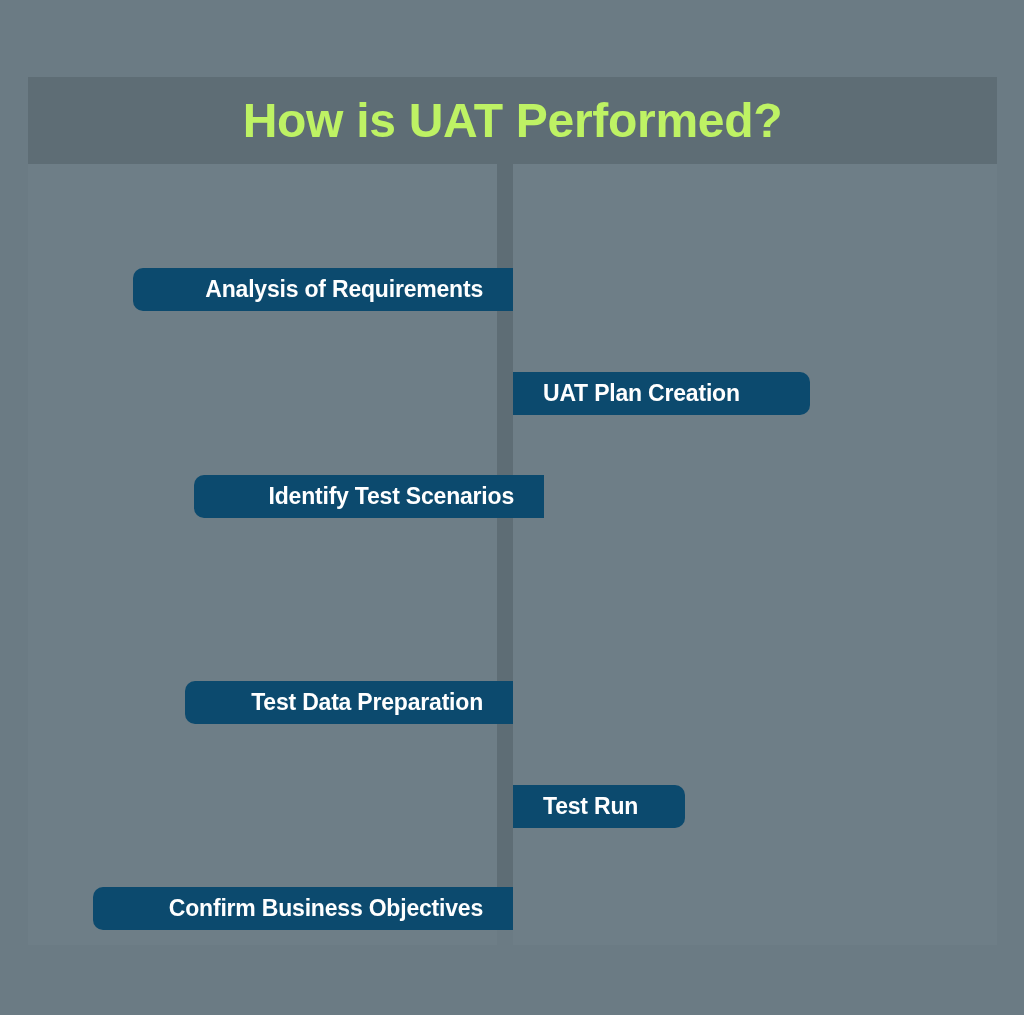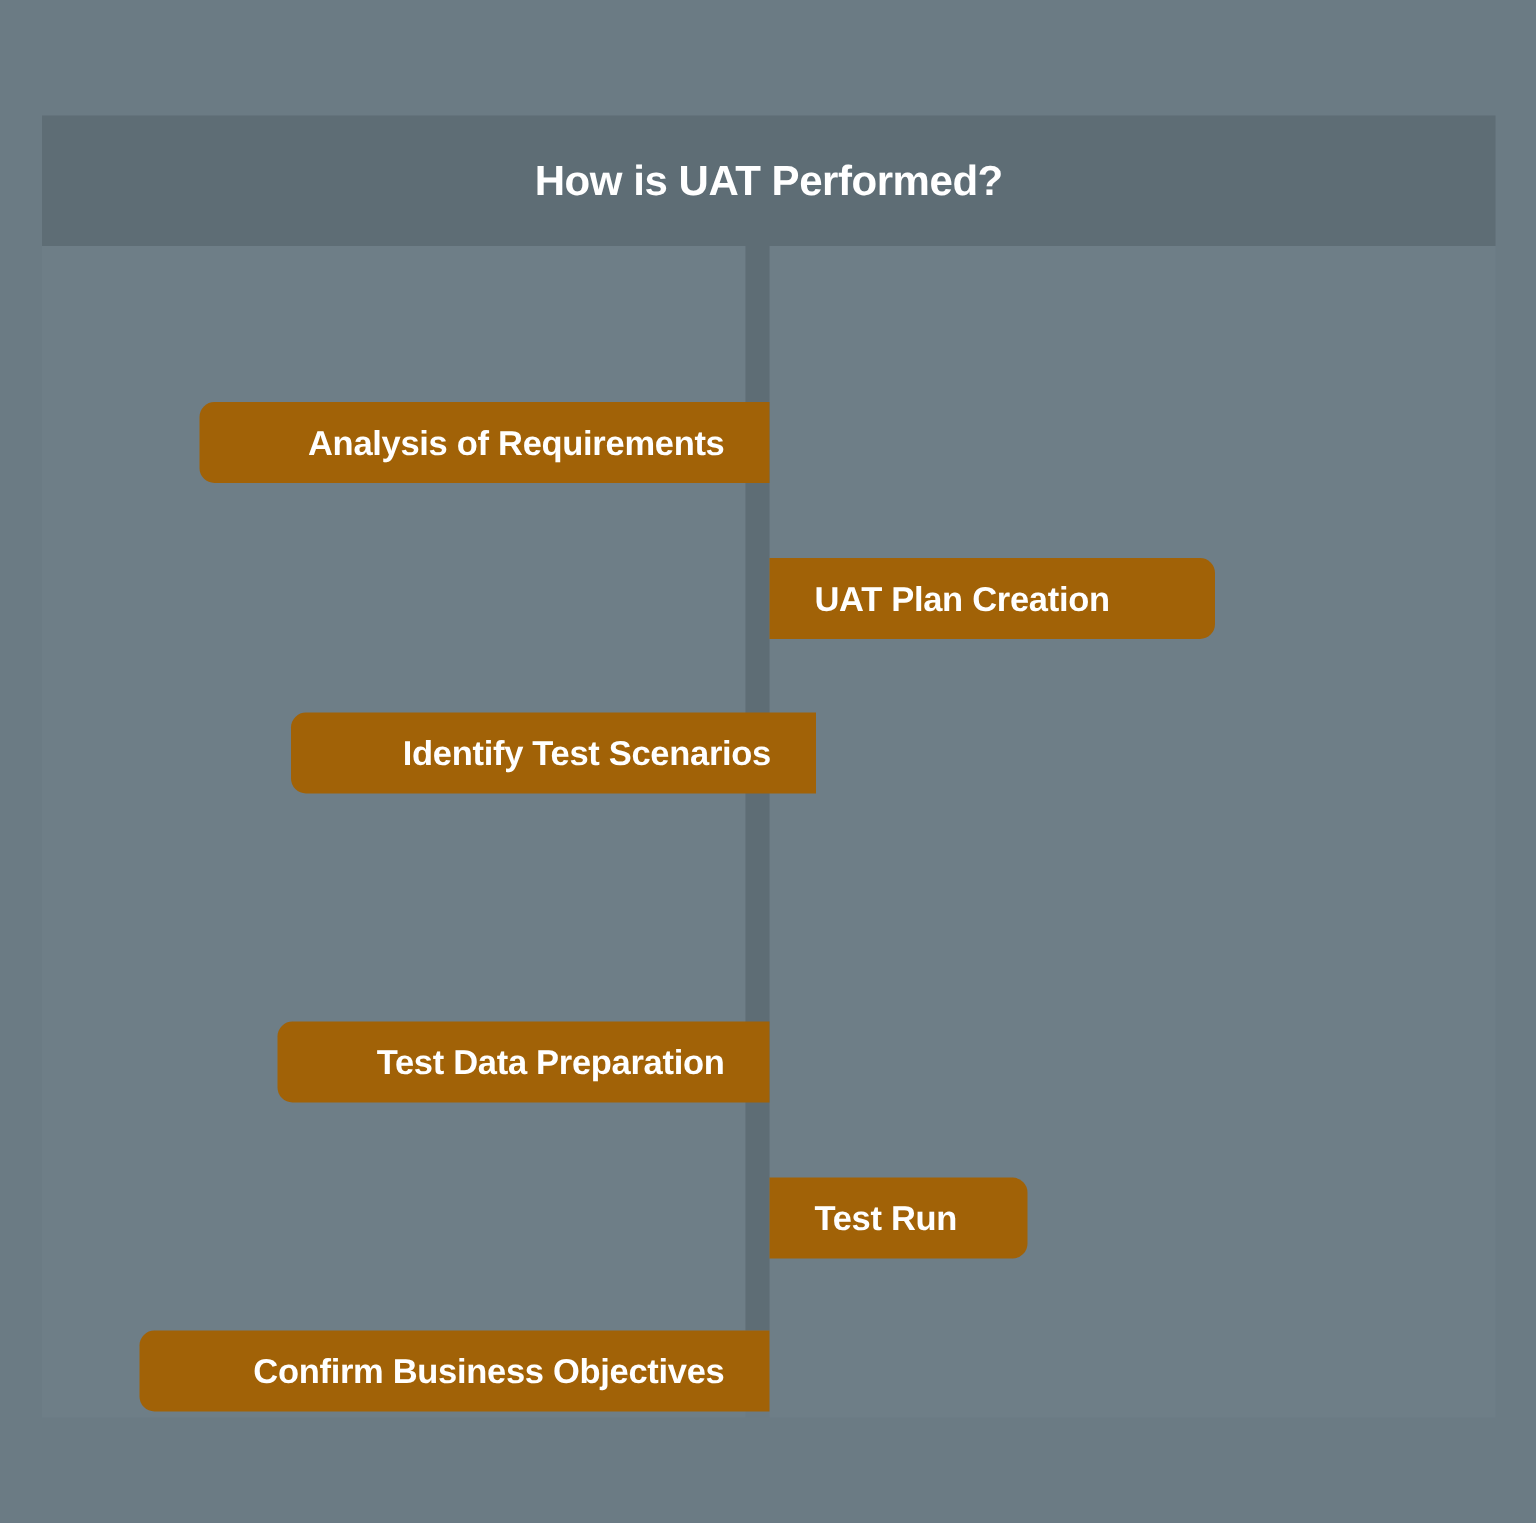--- a/index.html
+++ b/index.html
@@ -29,22 +29,22 @@
     left: 28px;
     top: 77px;
     width: 969px;
     height: 87px;
     background: #5e6d75;
     display: flex;
     align-items: center;
     justify-content: center;
   }
   .header-title {
-    color: #ffffff;
-    font-size: 28px;
+    color: #bef264;
+    font-size: 48px;
     font-weight: bold;
     letter-spacing: -0.3px;
     line-height: 1;
     white-space: nowrap;
   }
 
   
   .panel-left {
     position: absolute;
     left: 28px;
@@ -75,22 +75,22 @@
   
   .steps-layer {
     position: absolute;
     left: 0;
     top: 0;
     width: 1024px;
     height: 1015px;
   }
   .step-box {
     position: absolute;
-    height: 54px;
-    background: #a16207;
+    height: 43px;
+    background: #0c4a6e;
     display: flex;
     align-items: center;
     box-sizing: border-box;
   }
   .step-box.side-left {
     border-radius: 10px 0 0 10px;
     justify-content: flex-end;
     padding-right: 30px;
   }
   .step-box.side-right {

